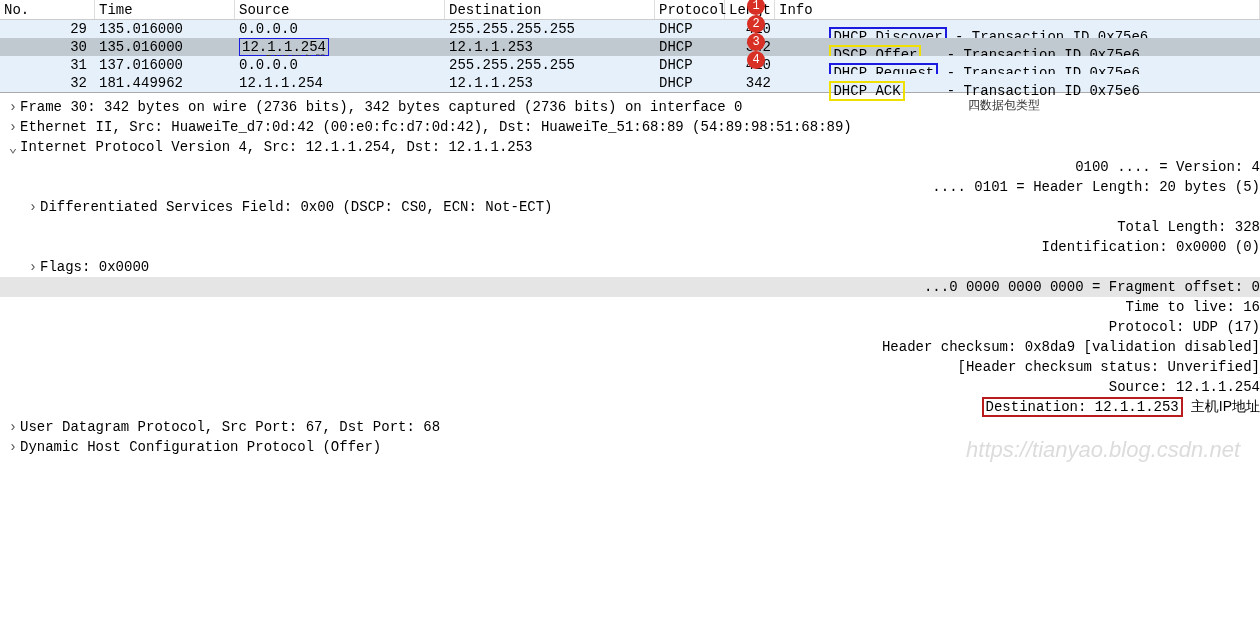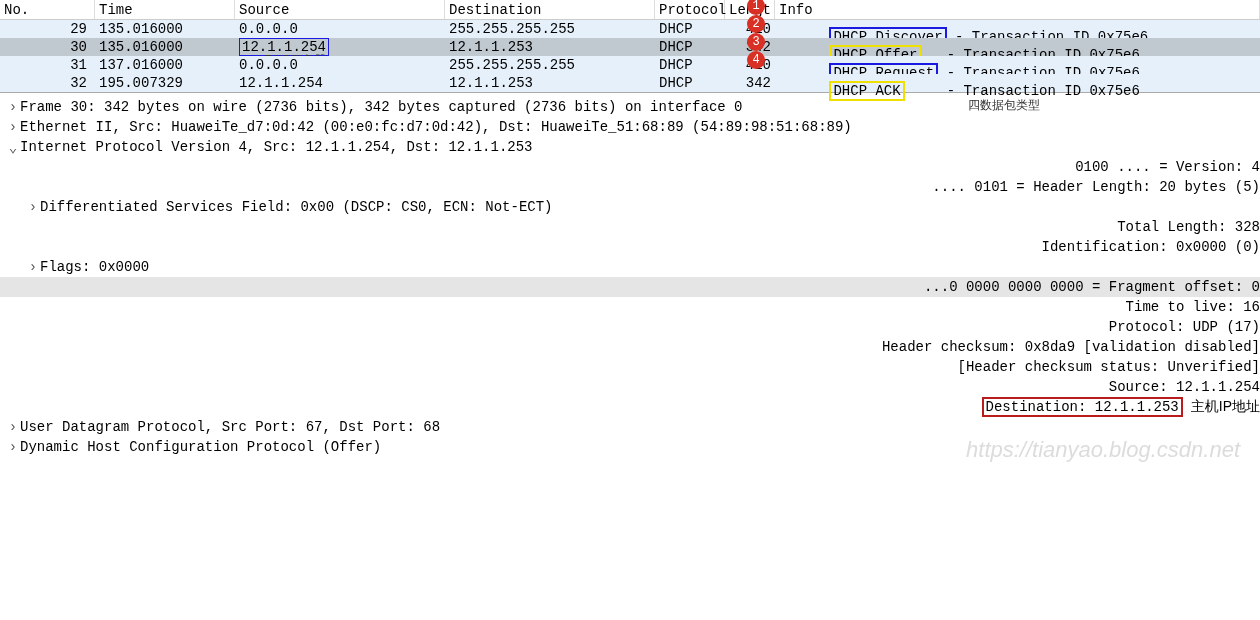--- a/index.html
+++ b/index.html
@@ -108,41 +108,41 @@
 
   <div class="pkt-row row-sel" style="position:relative;">
     <div class="col-no">30</div>
     <div class="col-time">135.016000</div>
     <div class="col-src"><span class="boxed-src">12.1.1.254</span></div>
     <div class="col-dst">12.1.1.253</div>
     <div class="col-proto">DHCP</div>
     <div class="col-len">342</div>
     <div class="col-info">
       <span class="badge">2</span>
-      <span class="hlt-yellow">DHCP Offer</span><span>   - Transaction ID 0x75e6</span>
+      <span class="hlt-yellow">DSCP Offer</span><span>   - Transaction ID 0x75e6</span>
     </div>
     <span class="anno-top" style="left:265px; top:14px;">DNS服务器</span>
   </div>
 
   <div class="pkt-row row-blue" style="position:relative;">
     <div class="col-no">31</div>
     <div class="col-time">137.016000</div>
     <div class="col-src">0.0.0.0</div>
     <div class="col-dst">255.255.255.255</div>
     <div class="col-proto">DHCP</div>
     <div class="col-len">410</div>
     <div class="col-info">
       <span class="badge">3</span>
       <span class="hlt-blue">DHCP Request</span><span> - Transaction ID 0x75e6</span>
     </div>
   </div>
 
   <div class="pkt-row row-blue" style="position:relative;">
     <div class="col-no">32</div>
-    <div class="col-time">195.007329</div>
+    <div class="col-time">181.449962</div>
     <div class="col-src">12.1.1.254</div>
     <div class="col-dst">12.1.1.253</div>
     <div class="col-proto">DHCP</div>
     <div class="col-len">342</div>
     <div class="col-info">
       <span class="badge">4</span>
       <span class="hlt-yellow">DHCP ACK</span><span>     - Transaction ID 0x75e6</span>
     </div>
   </div>
 </div>

